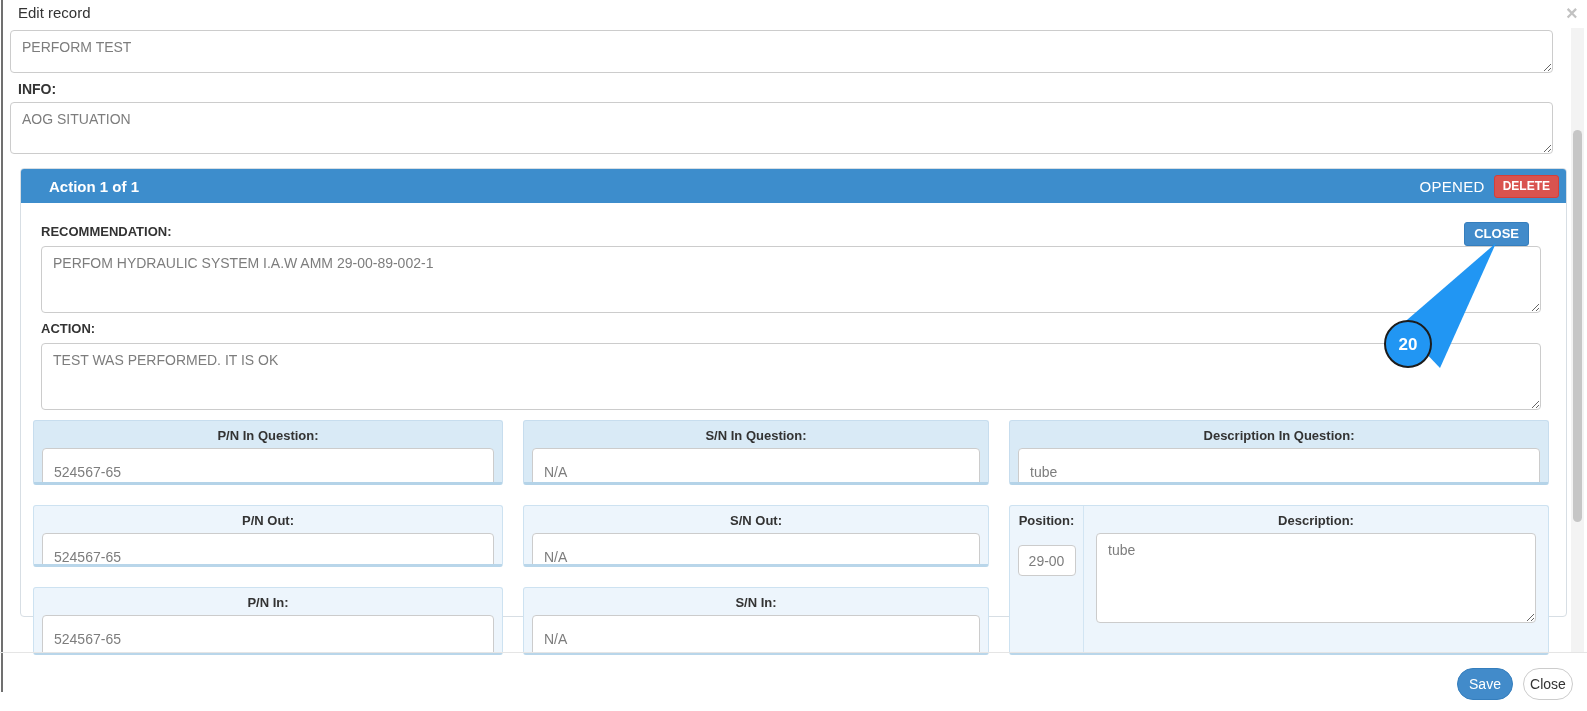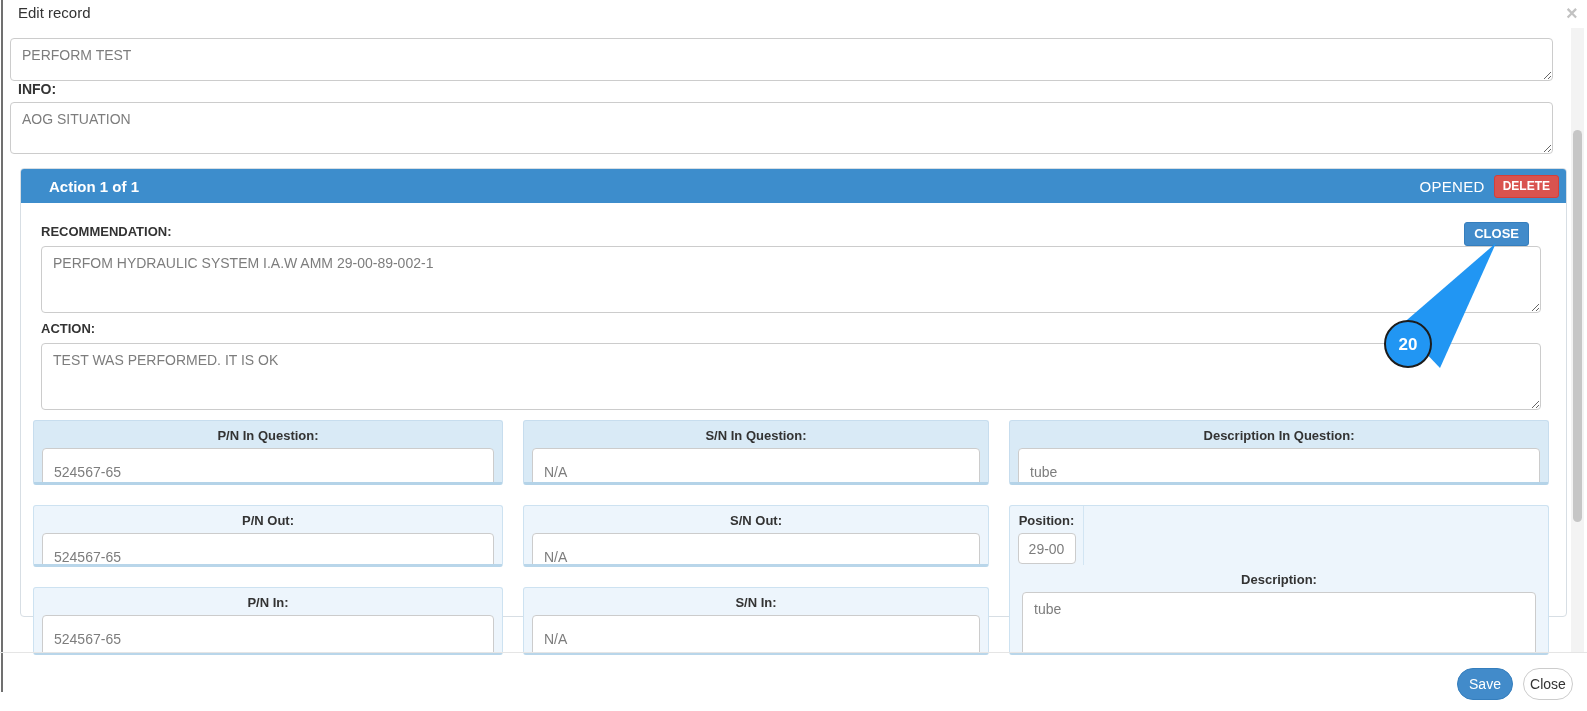--- a/index.html
+++ b/index.html
@@ -14,21 +14,21 @@
   .modal-title { position:absolute; left:18px; top:4px; font-size:15px; color:#333; }
   .close-x { position:absolute; left:1566px; top:2px; font-size:20px; font-weight:bold;
              color:#c2c2c2; cursor:pointer; line-height:22px; }
 
   
   textarea, input {
     font-family:"Liberation Sans", sans-serif; color:#7d7d7d; font-size:14px;
     border:1px solid #ccc; border-radius:4px; background:#fff; outline:none;
   }
   textarea { padding:8px 11px; resize:both; }
-  .ta-top1 { position:absolute; left:10px; top:38px;  width:1543px; height:43px; }
+  .ta-top1 { position:absolute; left:10px; top:30px;  width:1543px; height:43px; }
   .info-label { position:absolute; left:18px; top:81px; font-size:14px; font-weight:bold; }
   .ta-top2 { position:absolute; left:10px; top:102px; width:1543px; height:52px; }
 
   
   .panel { position:absolute; left:20px; top:168px; width:1547px; height:449px;
            border:1px solid #d7dee4; border-radius:4px; background:#fff; }
   .panel-heading { height:34px; background:#3d8dcc; border-radius:3px 3px 0 0;
                    display:flex; align-items:center; padding:0 7px 0 28px; }
   .panel-heading .ph-title { color:#fff; font-weight:bold; font-size:15px; }
   .ph-spacer { flex:1; }
@@ -45,23 +45,23 @@
 
   
   .pn-table { margin:10px 17px 0 12px; display:grid;
               grid-template-columns:470px 466px 1fr;
               grid-template-rows:65px 62px 68px; column-gap:6px; row-gap:7px;gap:20px; }
   .cell { border:1px solid #c7ddee; border-bottom:3px solid #b4d3e8; border-radius:3px; overflow:hidden; }
   .cell.r1  { background:#d9eaf6; }
   .cell.r23 { background:#edf5fc; border-color:#cde2f1; border-bottom-color:#b9d6ea; }
   .cell-label { text-align:center; font-weight:bold; font-size:13px; color:#333; padding:7px 0 4px; }
   .cell-input { display:block; margin:1px 8px; width:calc(100% - 16px); height:48px; padding:0 11px; }
-  .merged { grid-column:3; grid-row:2 / span 2; display:flex;flex-direction:column; }
+  .merged { grid-column:3; grid-row:2 / span 2; display:flex; }
   .pos-col { width:74px; border-right:1px solid #d2e5f3; flex:none; }
-  .pos-input { display:block; margin:1px auto; width:58px; height:31px; padding:0; text-align:center; }
+  .pos-input { display:block; margin:13px auto; width:58px; height:31px; padding:0; text-align:center; }
   .desc-col { flex:1; }
   .desc-ta { display:block; margin:1px 12px 8px; width:calc(100% - 24px); height:90px; }
 
   
   .annotation { position:absolute; left:1370px; top:233px; width:170px; height:150px;
                 z-index:30; pointer-events:none; }
 
   
   .scroll-track { position:absolute; left:1571px; top:28px; width:13px; height:625px; background:#f3f3f3; }
   .scroll-thumb { position:absolute; left:2px; top:102px; width:9px; height:392px;

